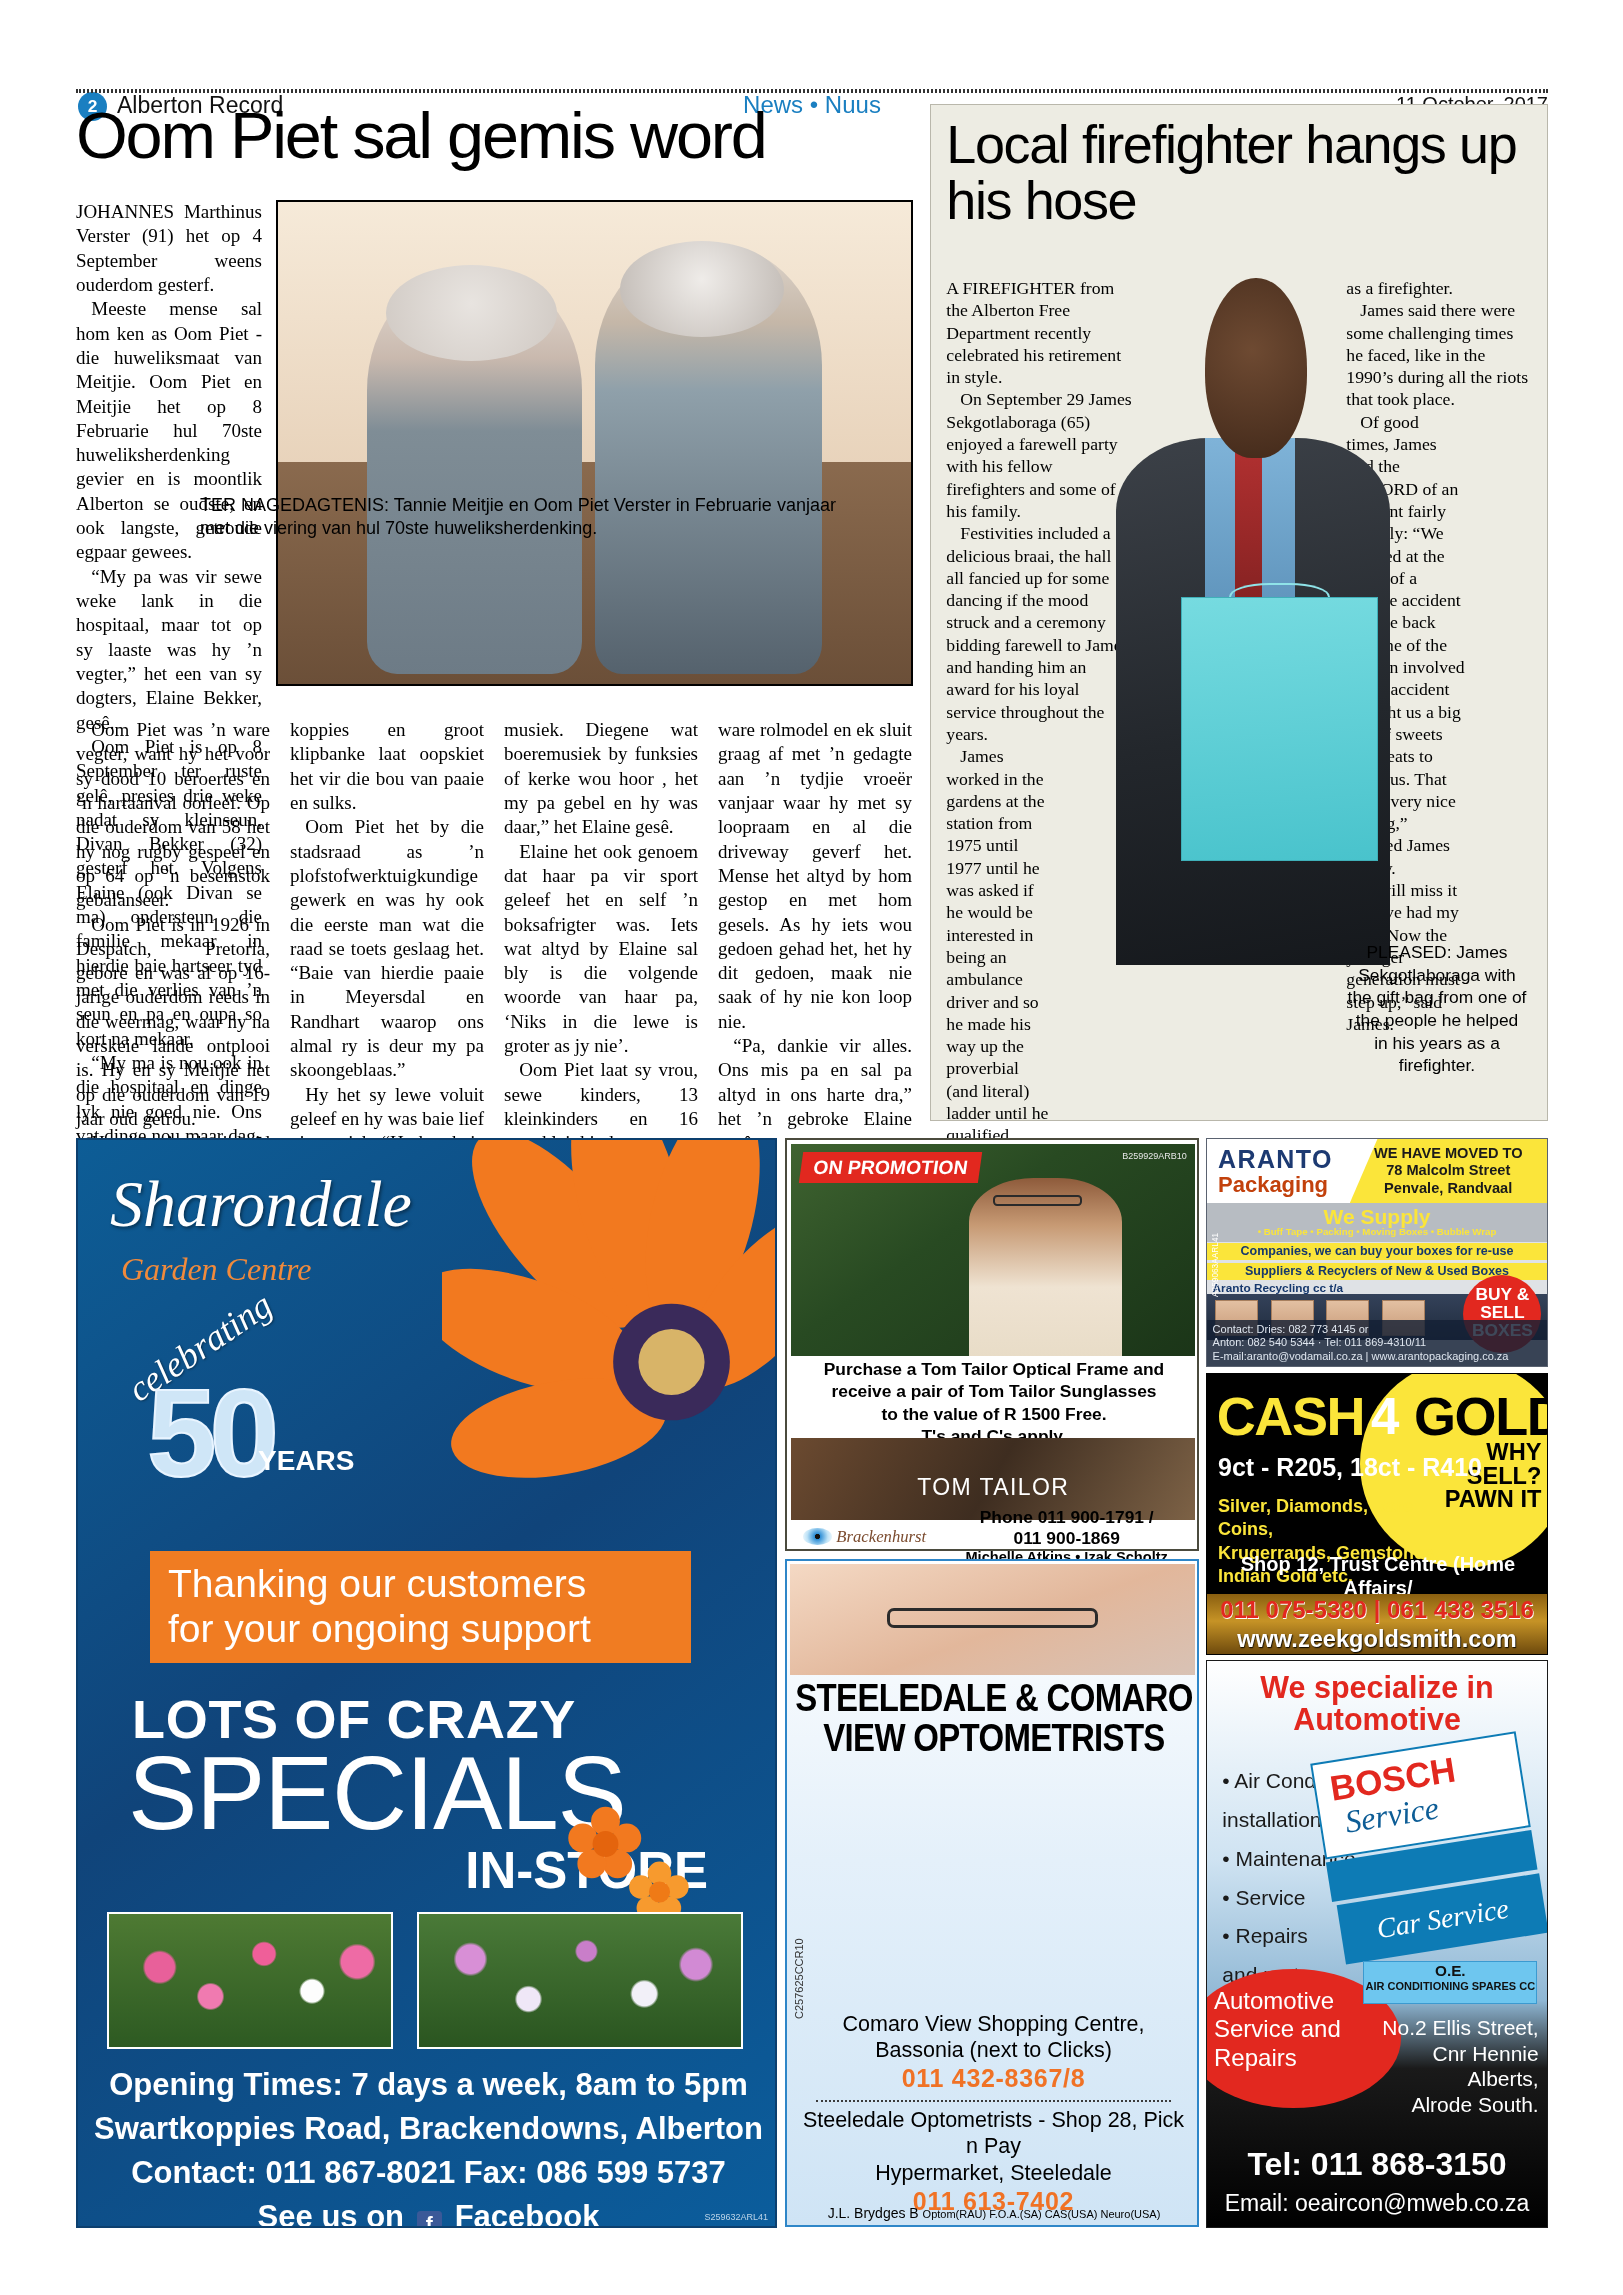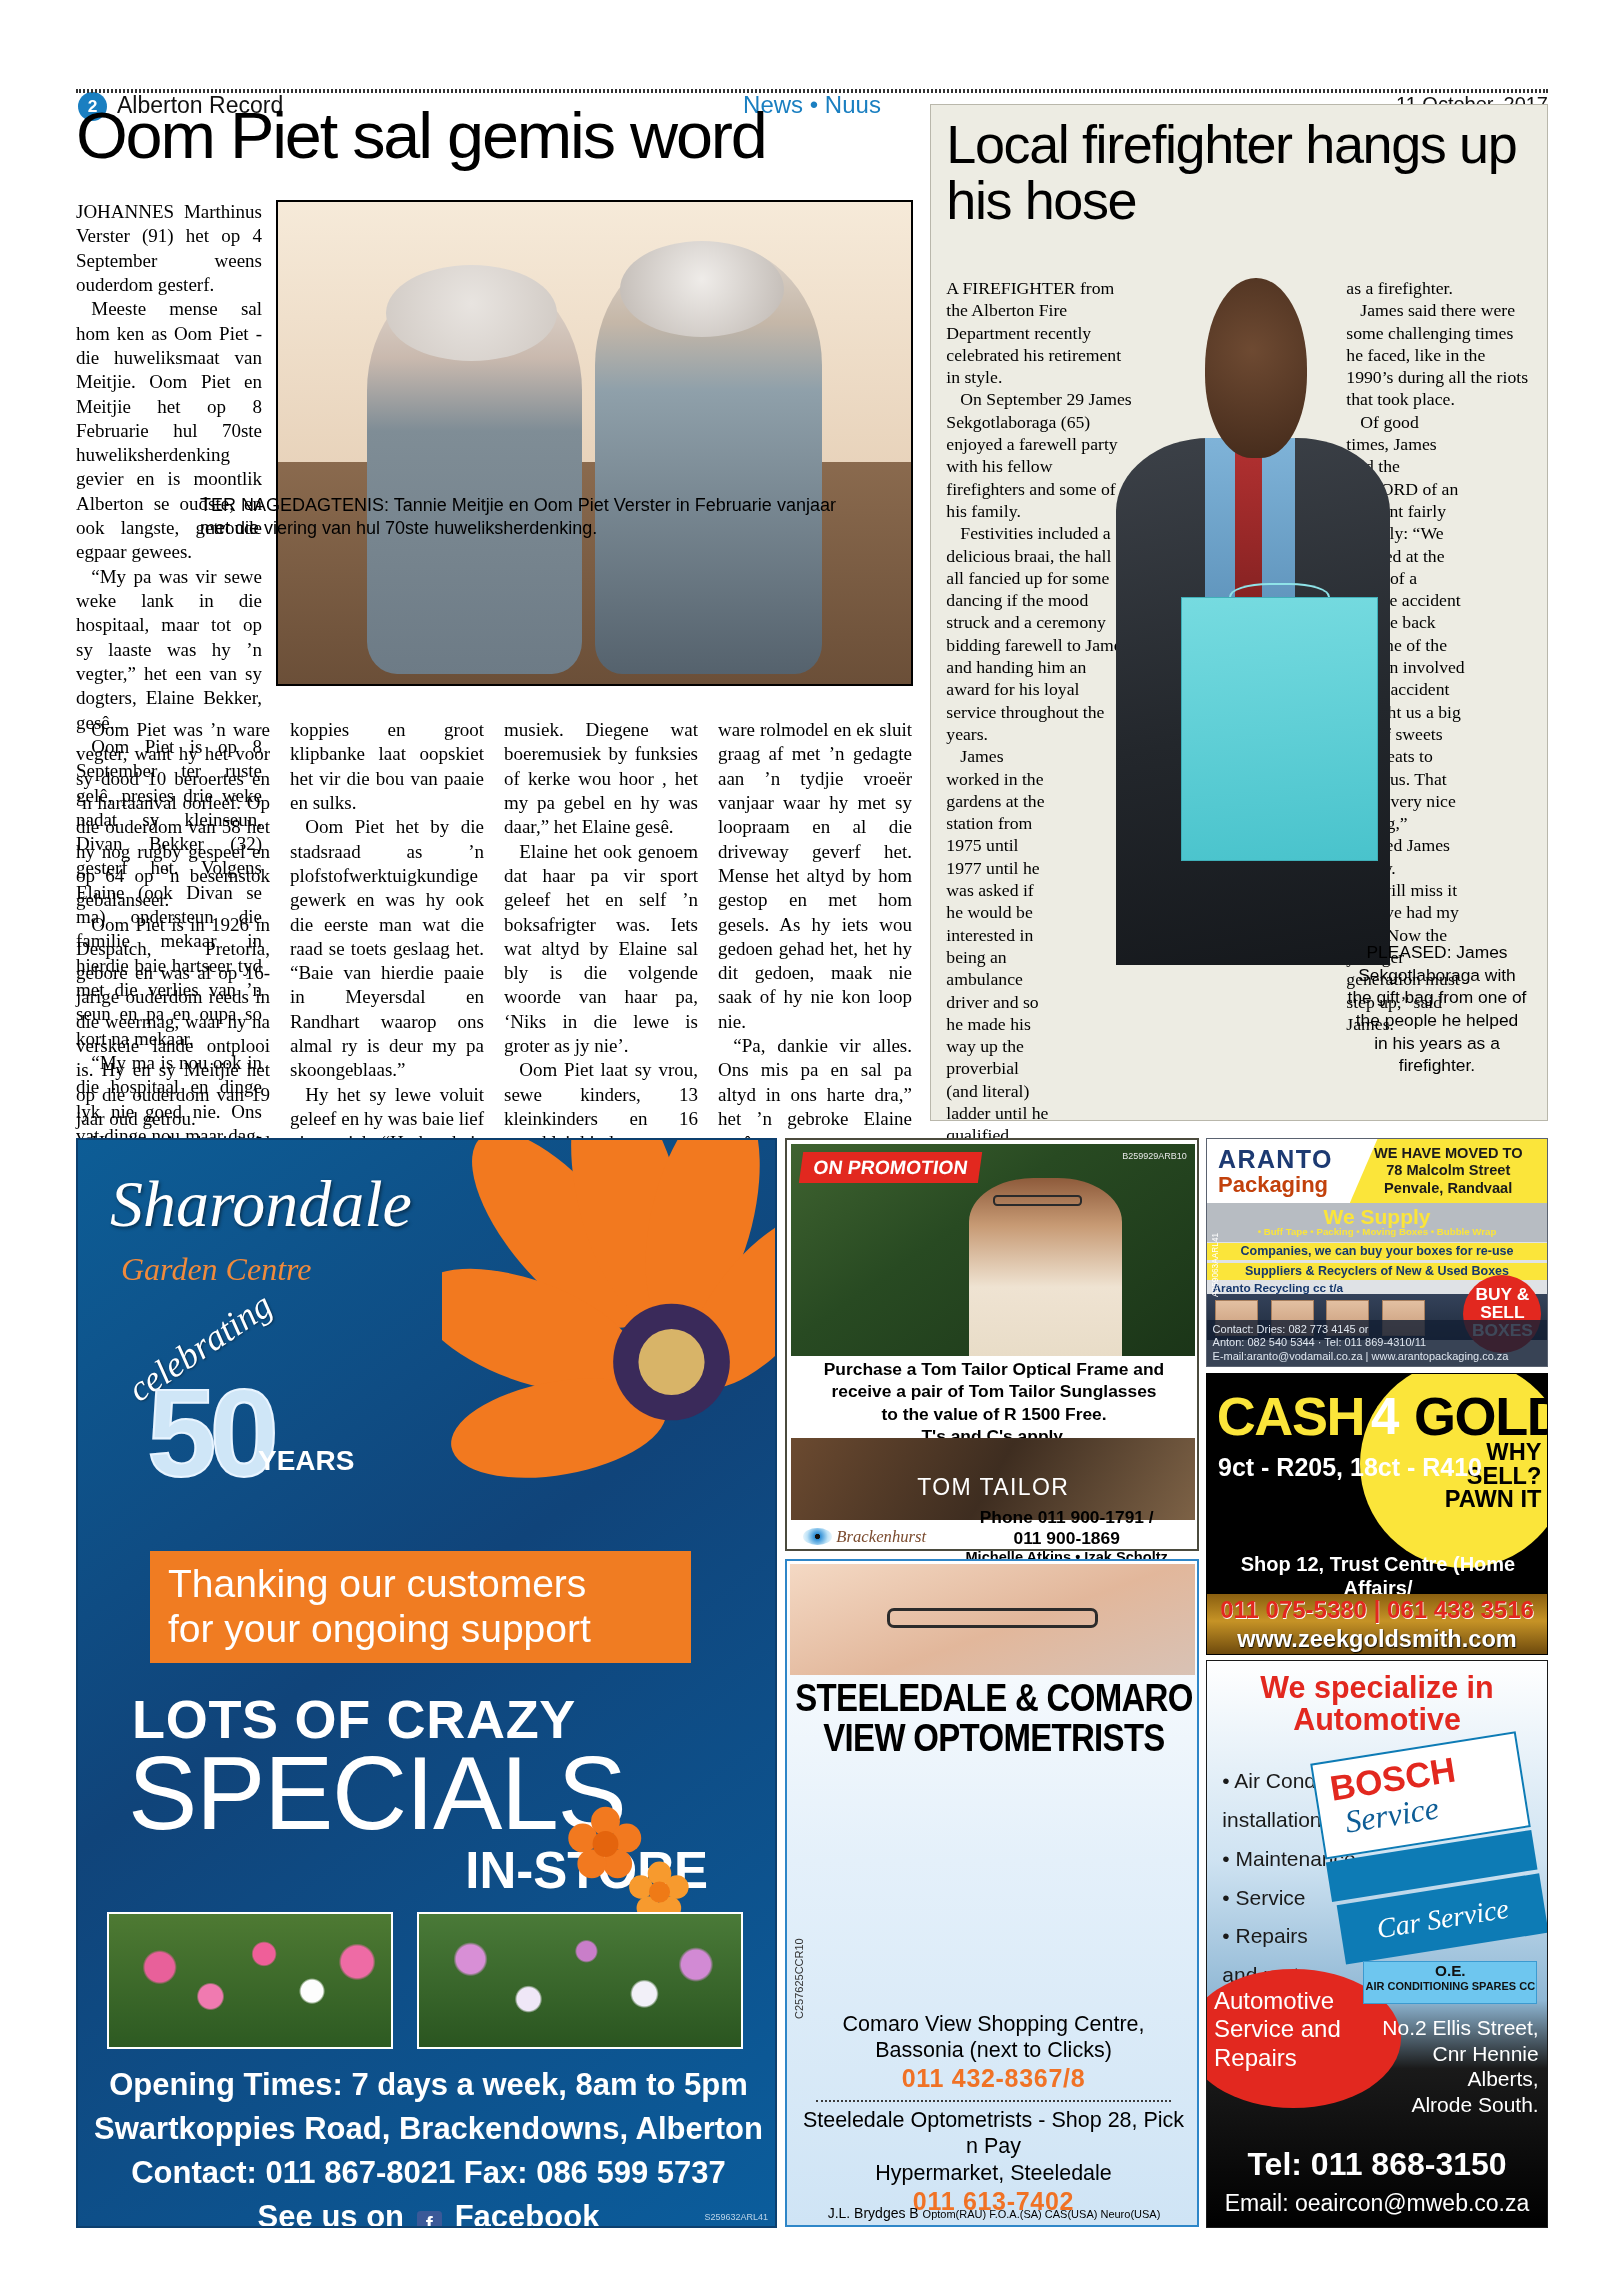--- a/index.html
+++ b/index.html
@@ -581,21 +581,21 @@
     <p>Oom Piet laat sy vrou, sewe kinders, 13 kleinkinders en 16 agterkleinkinders agter.</p>
     <p>“Ek het my pa as ’n vegter beskryf en dit was hy beslis. Hy was ’n ware rolmodel en ek sluit graag af met ’n gedagte aan ’n tydjie vroeër vanjaar waar hy met sy loopraam en al die driveway geverf het. Mense het altyd by hom gestop en met hom gesels. As hy iets wou gedoen gehad het, het hy dit gedoen, maak nie saak of hy nie kon loop nie.</p>
     <p>“Pa, dankie vir alles. Ons mis pa en sal pa altyd in ons harte dra,” het ’n gebroke Elaine gesê.</p>
   </div>
 </div>
 
 <div class="art2">
   <h1>Local firefighter hangs up his hose</h1>
   <div class="a2-body">
     <div class="a2-c1">
-      <p class="lead">A FIREFIGHTER from the Alberton Fire Department recently celebrated his retirement in style.</p>
+      <p class="lead">A FIREFIGHTER from the Alberton Free Department recently celebrated his retirement in style.</p>
       <p>On September 29 James Sekgotlaboraga (65) enjoyed a farewell party with his fellow firefighters and some of his family.</p>
       <p>Festivities included a delicious braai, the hall all fancied up for some dancing if the mood struck and a ceremony bidding farewell to James and handing him an award for his loyal service throughout the years.</p>
       <p class="a2-narrow">James worked in the gardens at the station from 1975 until 1977 until he was asked if he would be interested in being an ambulance driver and so he made his way up the proverbial (and literal) ladder until he qualified</p>
     </div>
     <div class="a2-c2">
       <p class="lead">as a firefighter.</p>
       <p>James said there were some challenging times he faced, like in the 1990’s during all the riots that took place.</p>
       <p class="a2-narrow2">Of good times, James told the RECORD of an incident fairly recently: “We assisted at the scene of a vehicle accident a while back and one of the women involved in the accident brought us a big bag of sweets and treats to thank us. That was a very nice feeling,” recalled James fondly.</p>
       <p class="a2-narrow2">“I will miss it but I’ve had my time. Now the younger generation must step up,” said James.</p>
     </div>
@@ -761,20 +761,24 @@
   <div class="ad-cash">
     <div class="c4-wedge"></div>
     <div class="c4-cash">CASH</div>
     <div class="c4-4">4</div>
     <div class="c4-gold">GOLD</div>
     <div class="c4-why">
       <div>WHY SELL?</div>
       <div>PAWN IT</div>
     </div>
     <div class="c4-ct">9ct - R205, 18ct - R410</div>
+    <div class="c4-items">
+      <div>Silver, Diamonds, Rare Coins,</div>
+      <div>Krugerrands, Gemstones, Indian Gold etc.</div>
+    </div>
     <div class="c4-shop">
       <div>Shop 12, Trust Centre (Home Affairs/</div>
       <div>Sanlam building) 1 Penzance St, Alberton</div>
     </div>
     <div class="c4-code">C256753ARR41</div>
     <div class="c4-gold-bg"></div>
     <div class="c4-phones">011 075-5380 | 061 438 3516</div>
     <div class="c4-web">www.zeekgoldsmith.com</div>
   </div>
 

